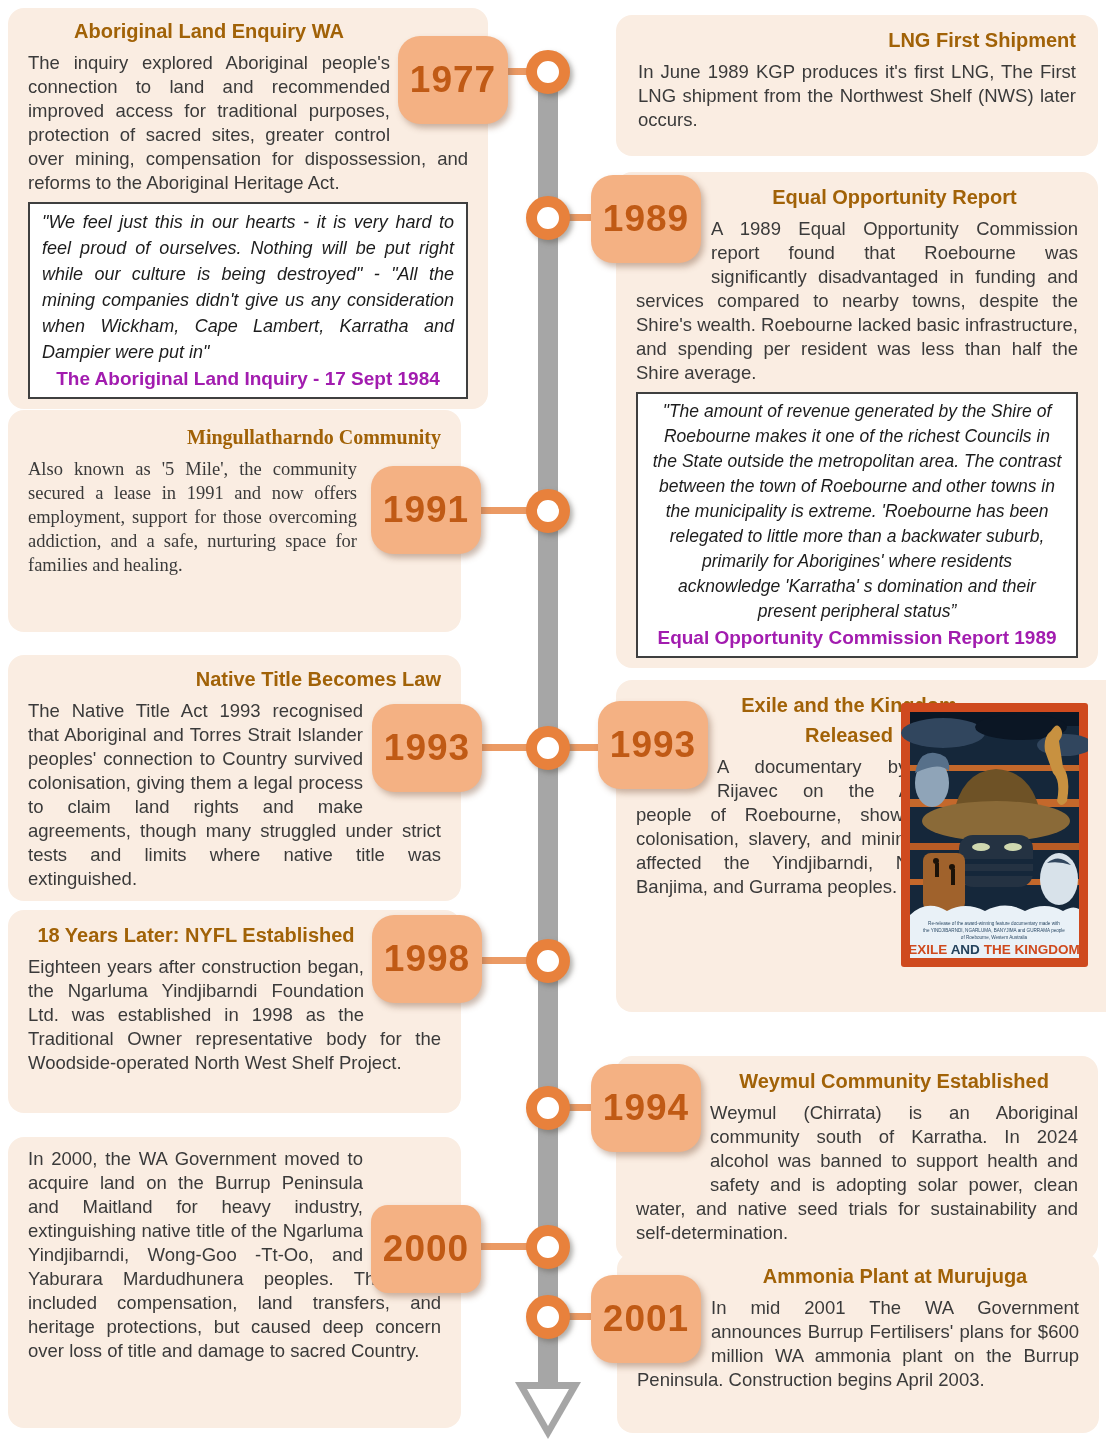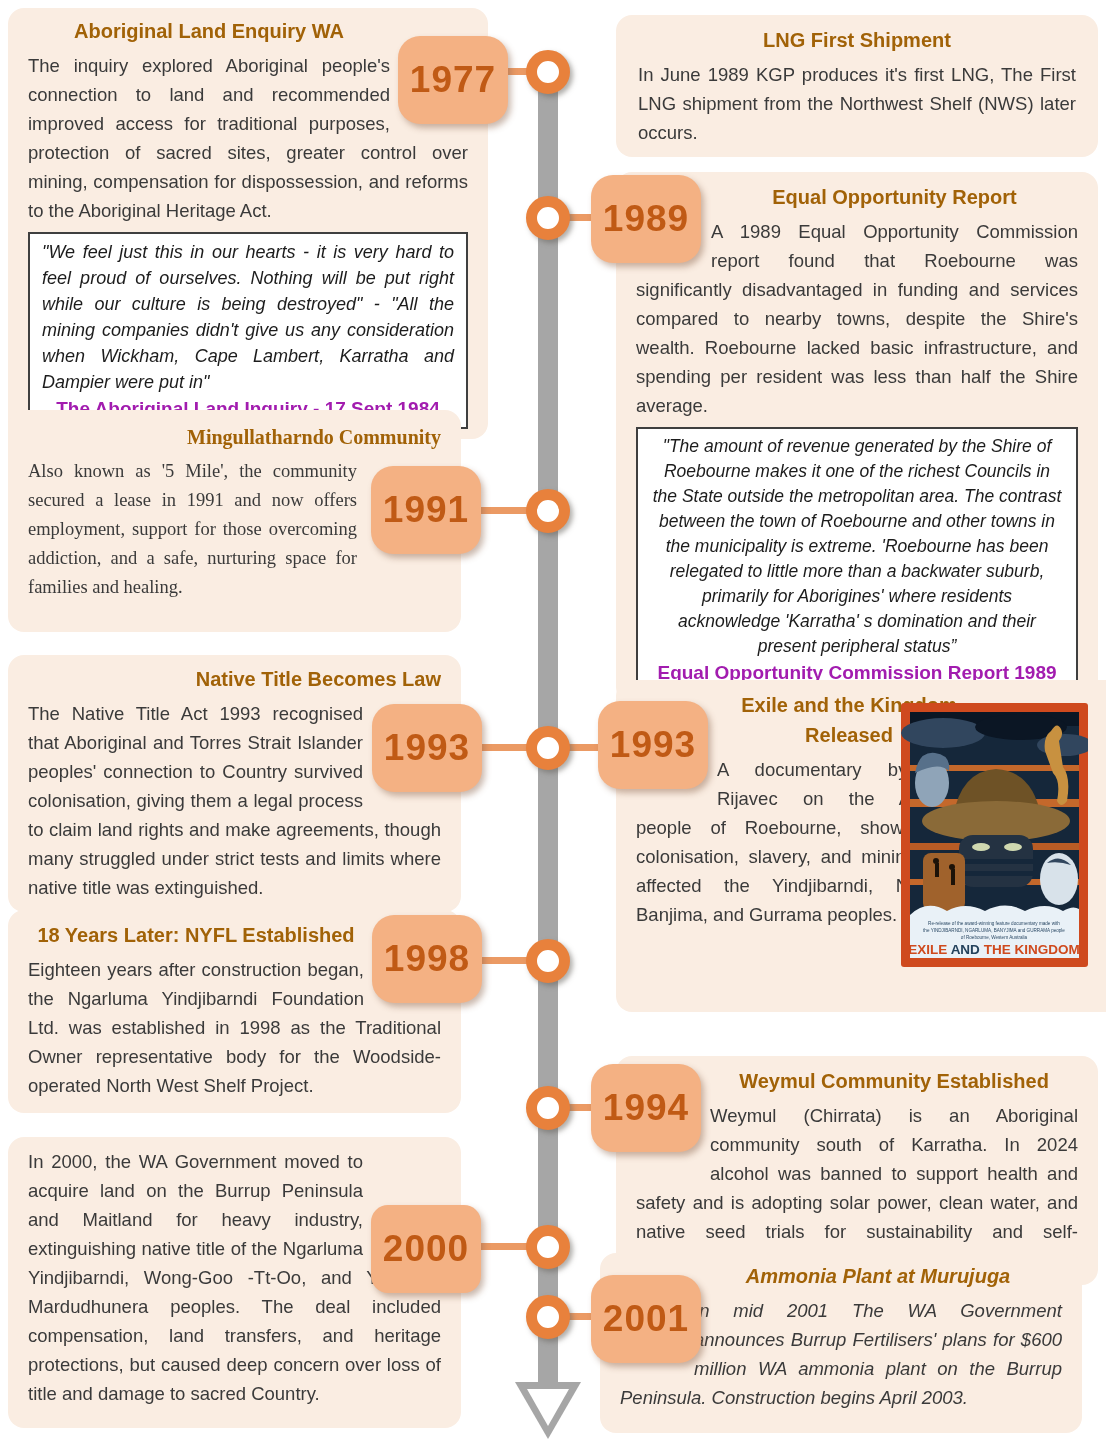--- a/index.html
+++ b/index.html
@@ -10,22 +10,22 @@
   .tl-arrow{position:absolute;left:514px;top:1381px;z-index:1;}
   .node{position:absolute;left:526px;width:22px;height:22px;background:#fff;border:11px solid #e8813c;
         border-radius:50%;box-shadow:3px 3px 5px rgba(100,95,90,.5);z-index:3;}
   .conn{position:absolute;height:7px;background:#eb9a64;border-radius:3px;z-index:2;}
   .badge{position:absolute;width:110px;height:88px;background:#f4b183;border-radius:22px;
          box-shadow:3px 4px 6px rgba(140,100,75,.45);display:flex;align-items:center;justify-content:center;z-index:4;}
   .badge span{font-weight:bold;font-size:37px;color:#c05a15;letter-spacing:1px;}
   
   .card{position:absolute;background:#faede2;border-radius:16px;box-sizing:border-box;padding:10px 20px;z-index:0;}
   .card h3{font-size:20px;line-height:30px;font-weight:bold;color:#a16207;margin:0 0 5px;}
-  .t-c{text-align:center}.t-r{text-align:right}.t-l{text-align:center}
-  .card p.body{font-size:18.5px;line-height:29px;text-align:justify;color:#3a3a3a;margin:0;}
+  .t-c{text-align:center}.t-r{text-align:right}.t-l{text-align:right}
+  .card p.body{font-size:18.5px;line-height:24px;text-align:justify;color:#3a3a3a;margin:0;}
   .spr{float:right;}.spl{float:left;}
   .quote{border:2px solid #3f3f3f;background:#ffffff;padding:5px 12px 7px;margin-top:7px;clear:both;}
   .quote p{font-style:italic;font-size:18px;line-height:26px;color:#1c1c1c;margin:0;text-align:justify;}
   .quote.q-center p{text-align:center;font-size:17.5px;line-height:25px;}
   .quote .cap{font-weight:bold;font-size:19px;text-align:center;margin-top:3px;color:#a21caf;}
   .poster{position:absolute;left:901px;top:703px;z-index:5;}
 </style>
 </head>
 <body>
 
@@ -138,21 +138,21 @@
     <h3 class="t-c">Exile and the Kingdom Released</h3>
     <p class="body">A documentary by Frank Rijavec on the Aboriginal people of Roebourne, showing how colonisation, slavery, and mining booms affected the Yindjibarndi, Ngarluma, Banjima, and Gurrama peoples.</p>
   </div>
 
   <div class="card" style="left:616px;top:1056px;width:482px;min-height:204px;">
     <div class="spl" style="width:74px;height:90px;margin-top:22px;"></div>
     <h3 class="t-c">Weymul Community Established</h3>
     <p class="body">Weymul (Chirrata) is an Aboriginal community south of Karratha. In 2024 alcohol was banned to support health and safety and is adopting solar power, clean water, and native seed trials for sustainability and self-determination.</p>
   </div>
 
-  <div class="card" style="left:600px;top:1253px;width:482px;min-height:180px;padding-top:8px;font-style:italic;">
+  <div class="card" style="left:617px;top:1253px;width:482px;min-height:180px;padding-top:8px;">
     <div class="spl" style="width:74px;height:90px;margin-top:12px;"></div>
     <h3 class="t-c">Ammonia Plant at Murujuga</h3>
     <p class="body">In mid 2001 The WA Government announces Burrup Fertilisers' plans for $600 million WA ammonia plant on the Burrup Peninsula. Construction begins April 2003.</p>
   </div>
 
   <svg class="poster" width="187" height="264" viewBox="0 0 187 264">
     <rect x="0" y="0" width="187" height="264" rx="3" fill="#cf4a1e"></rect>
     <rect x="9" y="9" width="169" height="246" fill="#15273a"></rect>
     <rect x="9" y="9" width="169" height="14" fill="#0b1624"></rect>
     <ellipse cx="42" cy="30" rx="42" ry="15" fill="#31465e"></ellipse>

